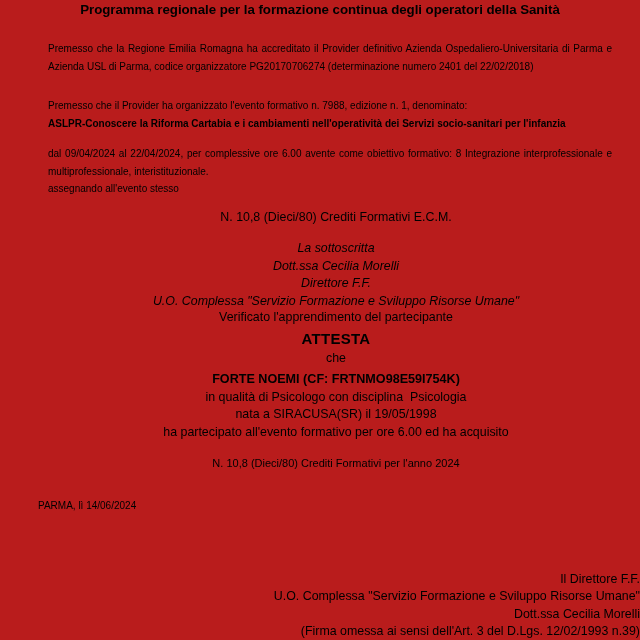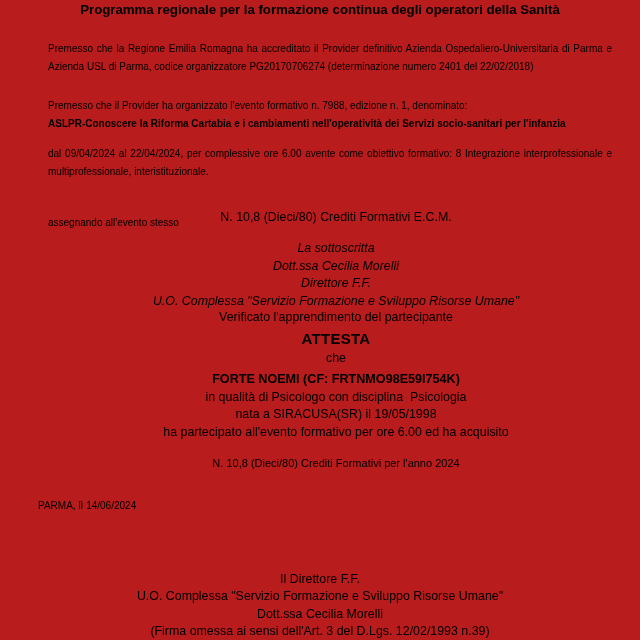--- a/index.html
+++ b/index.html
@@ -47,21 +47,20 @@
   .para-2 { top: 97px; }
   .para-2 .bold {
     font-weight: bold;
   }
   .para-3 {
     top: 145px;
     text-align: justify;
   }
   .para-3 .noindent {
     text-align: left;
-    margin-top: 34px;
   }
   .center-line {
     position: absolute;
     left: 16px;
     width: 640px;
     text-align: center;
     font-size: 12.4px;
     line-height: 17.5px;
   }
   .credits-ecm { top: 209px; }
@@ -92,21 +91,21 @@
     top: 497px;
     font-size: 10px;
     line-height: 17.5px;
     text-align: center;
   }
   .footer {
     position: absolute;
     left: 0;
     top: 571px;
     width: 640px;
-    text-align: center;
+    text-align: right;
     font-size: 12.4px;
     line-height: 17.4px;
   }
   .footer div { line-height: 17.4px; }
   .nowrap { white-space: pre; }
 </style>
 </head>
 <body>
 
 <div class="page">

